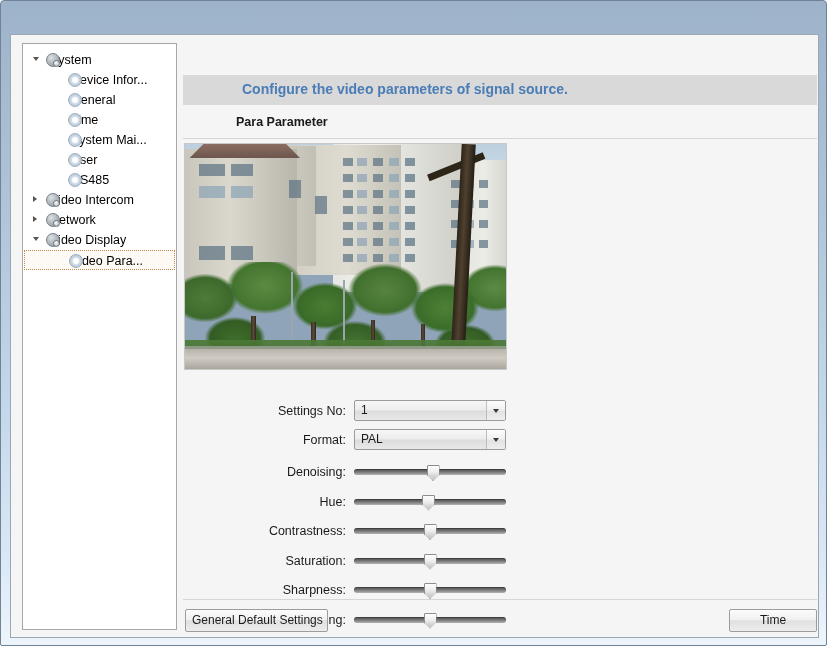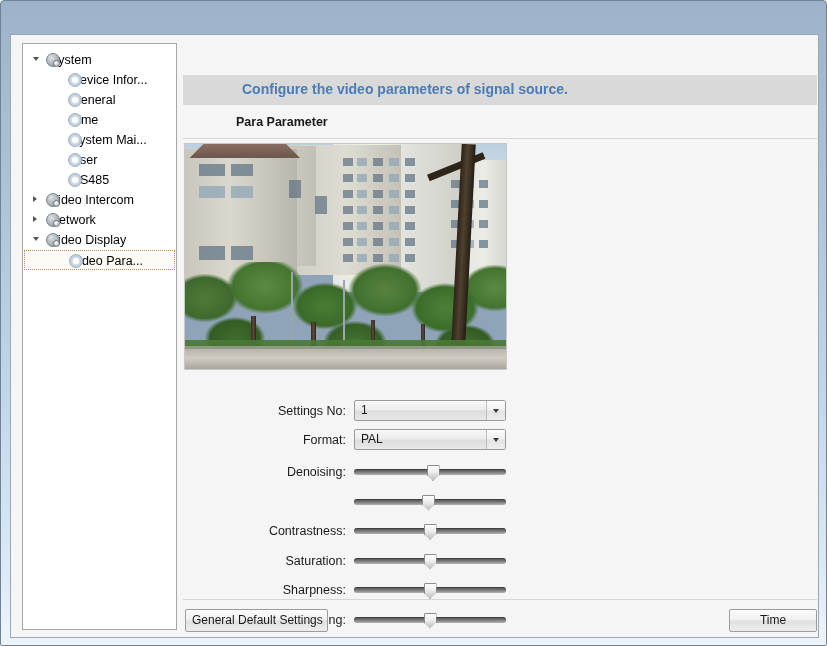--- a/index.html
+++ b/index.html
@@ -578,20 +578,21 @@
             </div>
           </div>
           <div class="form-row" style="top: 418px;">
             <div class="form-label">Denoising:</div>
             <div class="slider">
               <div class="track"></div>
               <div class="thumb" style="left: 52%;"></div>
             </div>
           </div>
           <div class="form-row" style="top: 447.5px;">
+            <div class="form-label">Hue:</div>
             <div class="slider">
               <div class="track"></div>
               <div class="thumb" style="left: 49%;"></div>
             </div>
           </div>
           <div class="form-row" style="top: 477px;">
             <div class="form-label">Contrastness:</div>
             <div class="slider">
               <div class="track"></div>
               <div class="thumb" style="left: 50%;"></div>

